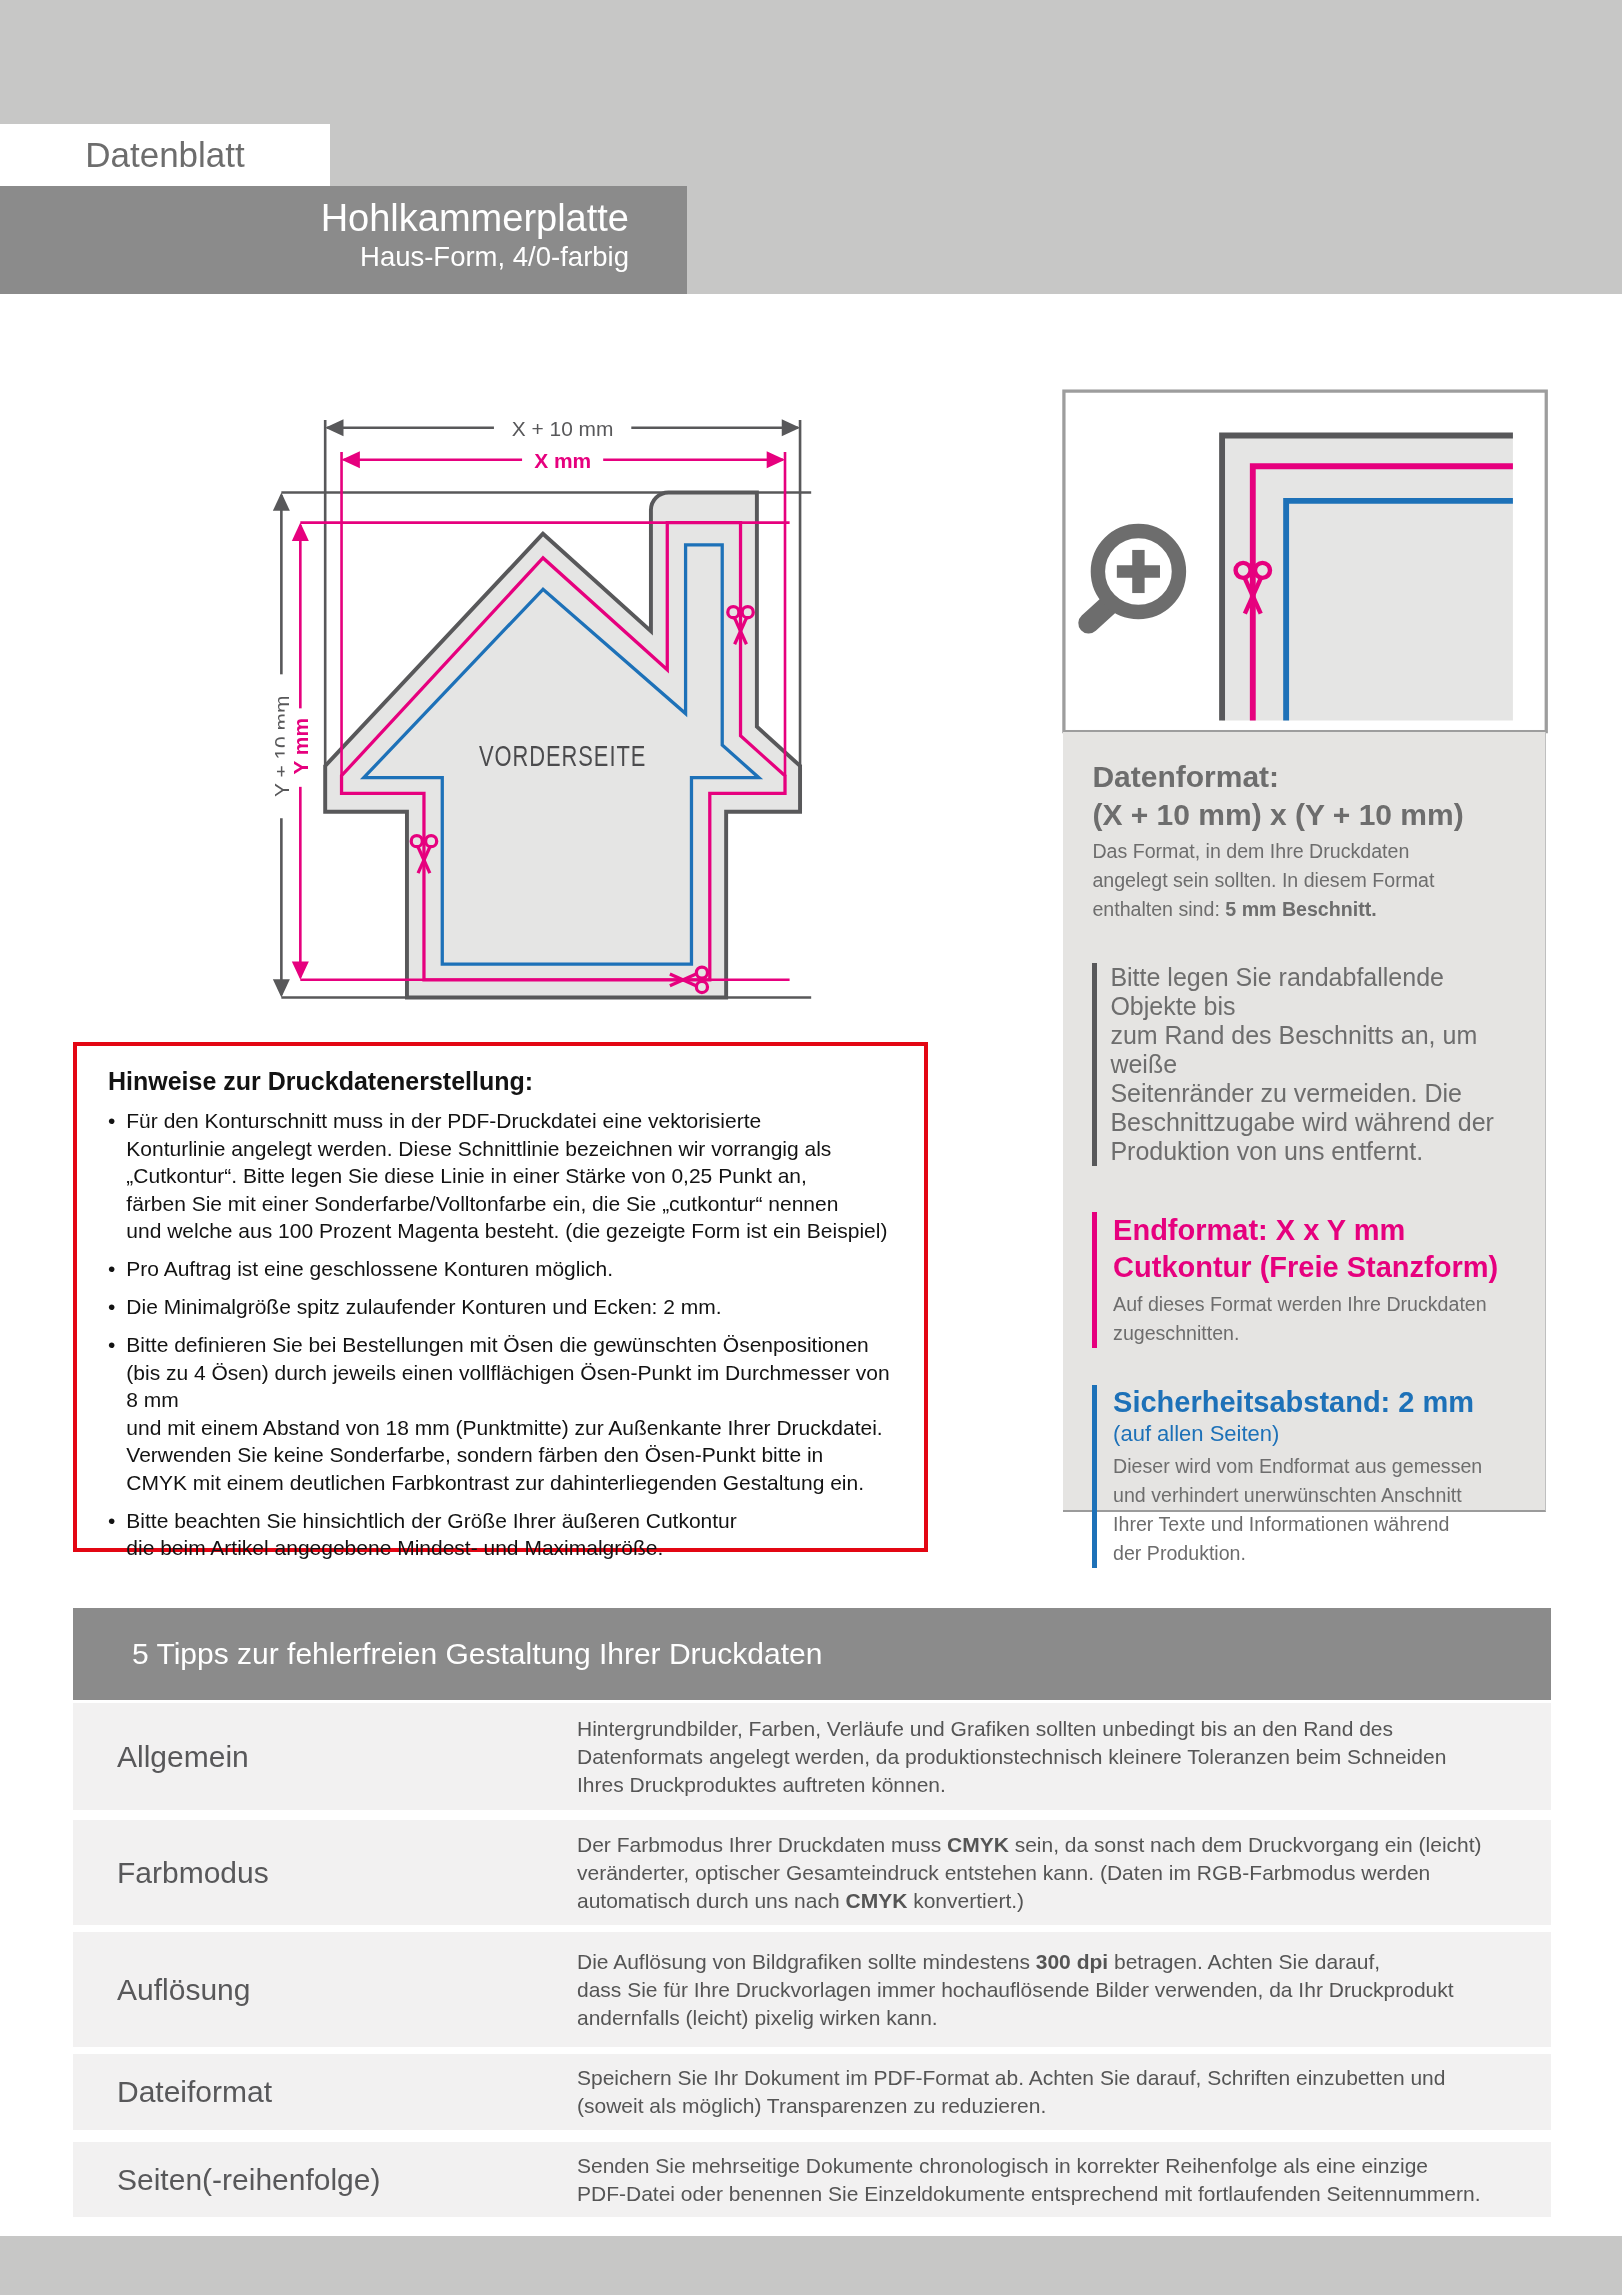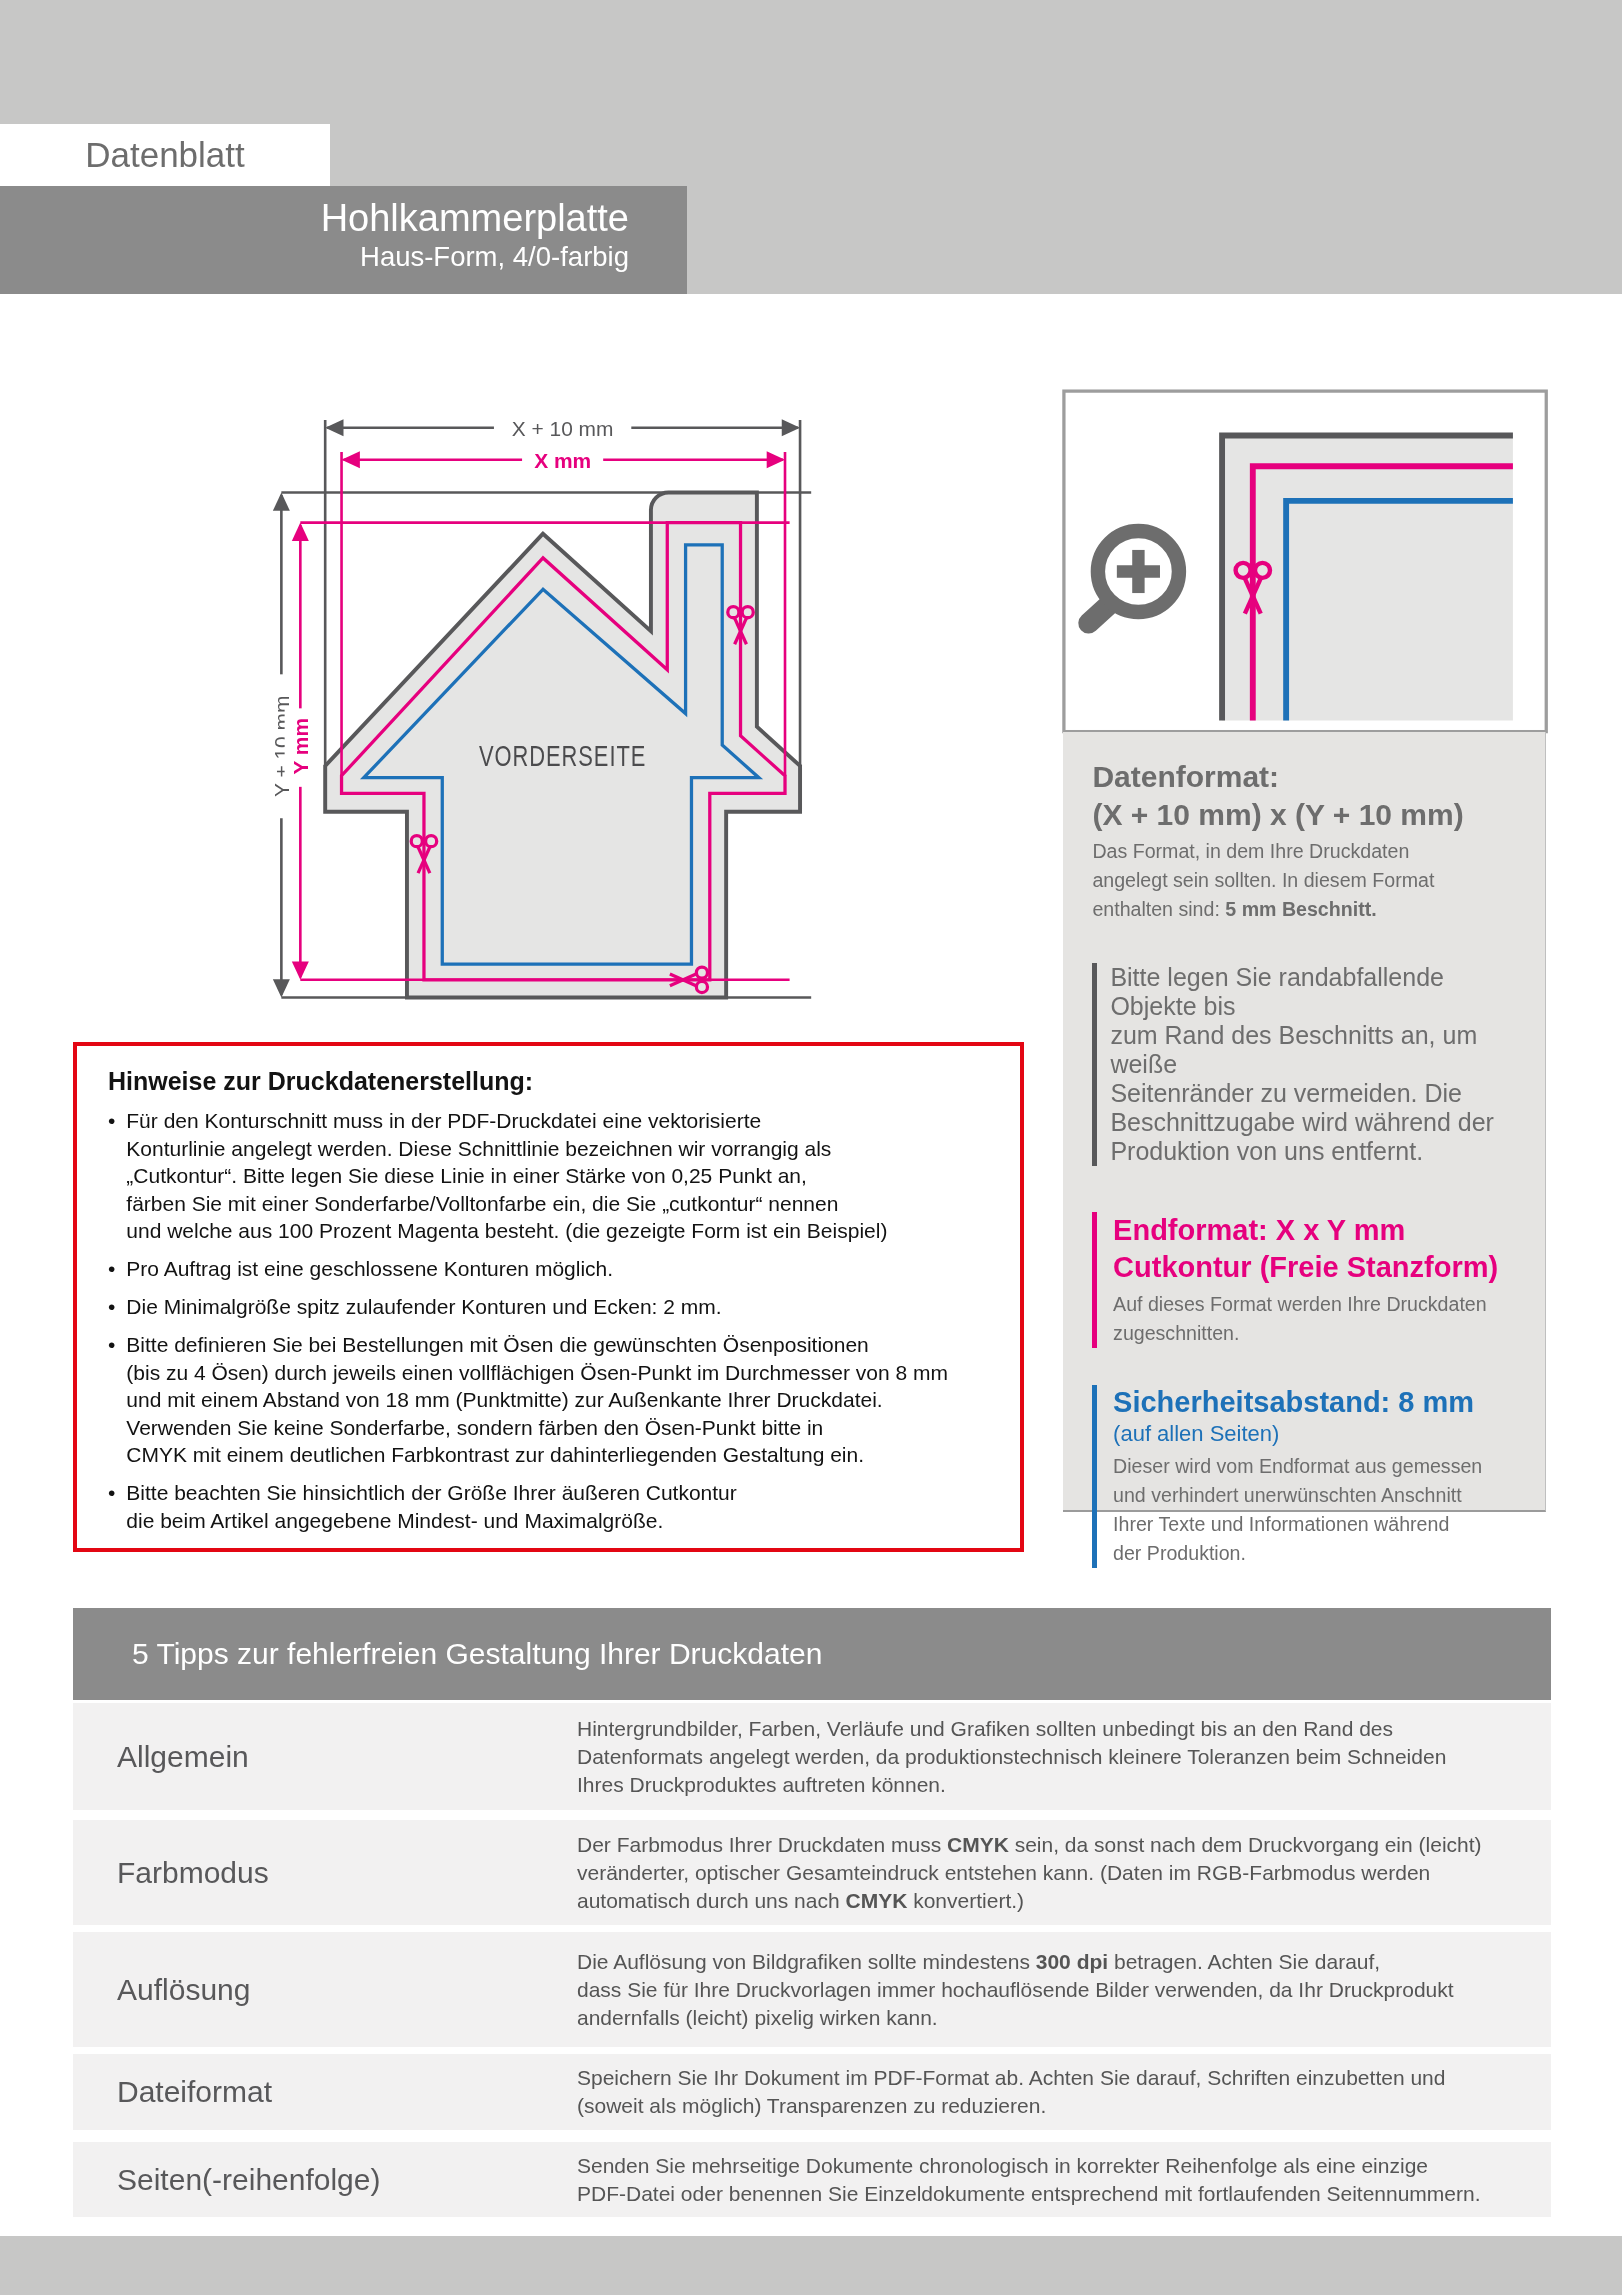--- a/index.html
+++ b/index.html
@@ -20,21 +20,21 @@
   .ip-h1{font-size:30px;font-weight:bold;line-height:38px;}
   .ip-h2{font-size:30px;font-weight:bold;line-height:37px;}
   .ip-body{font-size:19.6px;line-height:29px;white-space:pre-line;margin-top:3.9px;}
   .ip-note{margin-top:39px;border-left:5.2px solid #58585a;padding-left:13px;font-size:25px;line-height:29px;white-space:pre-line;}
   .ip-cut{margin-top:46px;border-left:5.2px solid #e6007e;padding-left:15.7px;}
   .ip-cut .h{font-size:29px;font-weight:bold;line-height:37px;color:#e6007e;}
   .ip-safe{margin-top:37px;border-left:5.2px solid #1d71b8;padding-left:15.7px;}
   .ip-safe .h{font-size:29px;font-weight:bold;line-height:34px;color:#1d71b8;}
   .ip-safe .sub{font-size:22px;line-height:29px;color:#1d71b8;}
   
-  .hints{left:73px;top:1042px;width:951px;height:510px;border:4.6px solid #e30613;background:#fff;box-sizing:border-box;padding:19.6px 31px 0 31px;color:#131313;}
+  .hints{left:73px;top:1042px;width:855px;height:510px;border:4.6px solid #e30613;background:#fff;box-sizing:border-box;padding:19.6px 31px 0 31px;color:#131313;}
   .hints-h{font-size:25px;font-weight:bold;line-height:31px;margin-bottom:10.5px;}
   .bullet{display:flex;margin-top:10.5px;font-size:21px;line-height:27.5px;}
   .bullet .dot{width:18.3px;flex:none;}
   .bullet .txt{white-space:pre-line;}
   
   .tips-banner{left:73px;top:1608px;width:1478px;height:92px;background:#8b8b8b;color:#fff;font-size:30px;display:flex;align-items:center;padding-left:59px;box-sizing:border-box;}
   .trow{left:73px;width:1478px;background:#f2f1f1;box-sizing:border-box;}
   .trow .lbl{position:absolute;left:44px;top:0;bottom:0;display:flex;align-items:center;font-size:30px;color:#58585a;}
   .trow .desc{position:absolute;left:504px;right:26px;top:0;bottom:0;display:flex;align-items:center;font-size:21px;line-height:28px;color:#555;}
   .trow .desc .inner{white-space:pre-line;}
@@ -153,21 +153,21 @@
 Seitenränder zu vermeiden. Die
 Beschnittzugabe wird während der
 Produktion von uns entfernt.</div>
   <div class="ip-cut">
     <div class="h">Endformat: X x Y mm</div>
     <div class="h">Cutkontur (Freie Stanzform)</div>
     <div class="ip-body">Auf dieses Format werden Ihre Druckdaten
 zugeschnitten.</div>
   </div>
   <div class="ip-safe">
-    <div class="h">Sicherheitsabstand: 8 mm</div>
+    <div class="h">Sicherheitsabstand: 2 mm</div>
     <div class="sub">(auf allen Seiten)</div>
     <div class="ip-body">Dieser wird vom Endformat aus gemessen
 und verhindert unerwünschten Anschnitt
 Ihrer Texte und Informationen während
 der Produktion.</div>
   </div>
 </div>
 
 <div class="abs hints">
   <div class="hints-h">Hinweise zur Druckdatenerstellung:</div>

